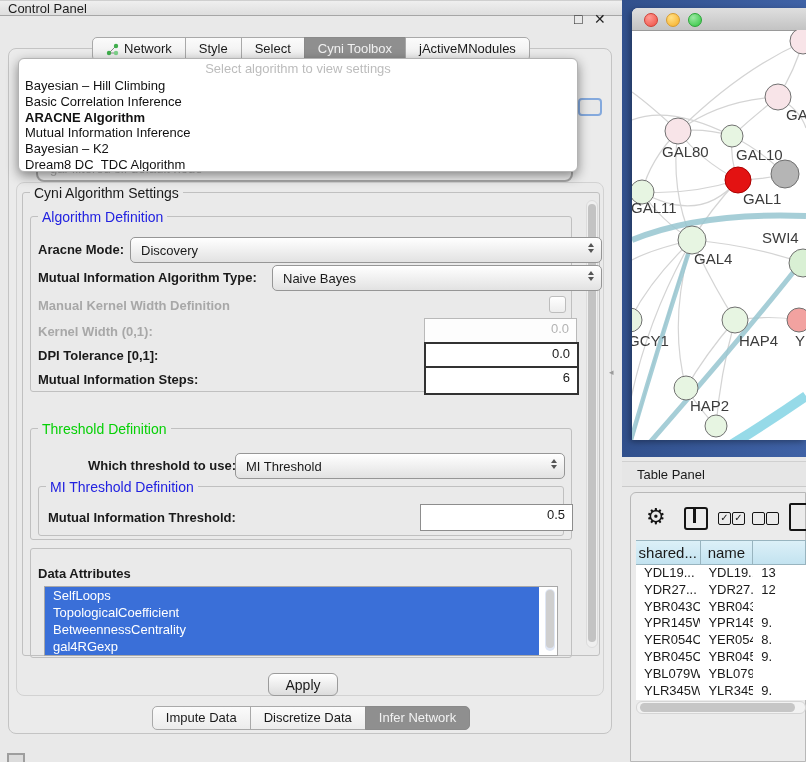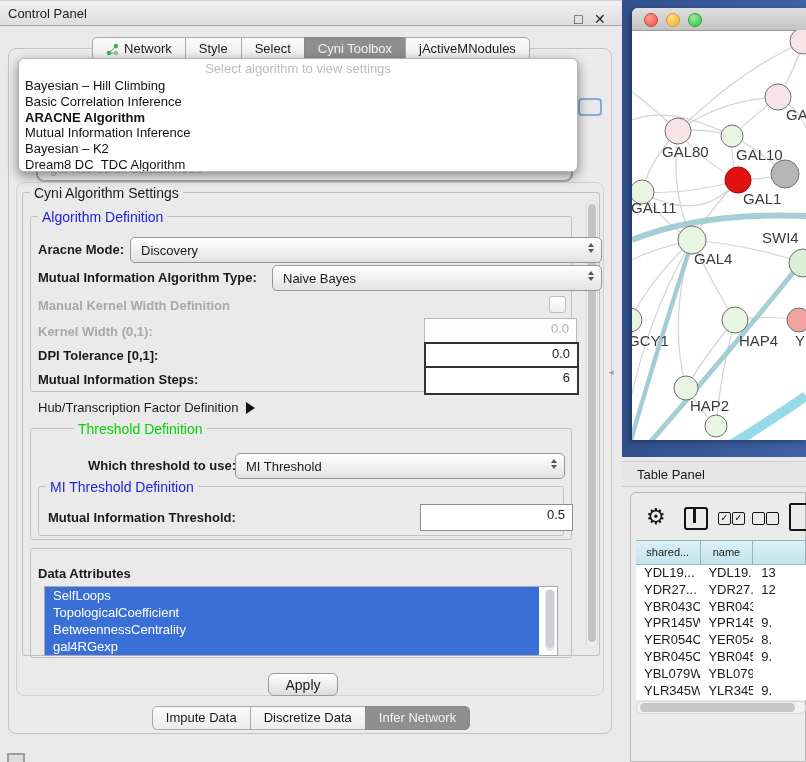--- a/index.html
+++ b/index.html
@@ -2,21 +2,21 @@
 <html><head>
 <meta charset="utf-8">
 <style>
   html,body{margin:0;padding:0;}
   body{width:806px;height:762px;overflow:hidden;background:#e9e9e9;
        font-family:"Liberation Sans","DejaVu Sans",sans-serif;font-size:13px;color:#1a1a1a;}
   #app{position:relative;width:806px;height:762px;}
   .abs{position:absolute;box-sizing:border-box;}
 
   
-  .titlebar{left:0;top:8;width:622px;height:26px;background:linear-gradient(#efefef,#dedede);
+  .titlebar{left:0;top:8;width:622px;height:16px;background:linear-gradient(#efefef,#dedede);
             border-top:1px solid #cfcfcf;border-bottom:1px solid #a6a6a6;display:flex;align-items:center;}
   .titlebar .t{margin-left:8px;font-size:13px;color:#1c1c1c;}
   .winbtn{position:absolute;top:3px;font-size:14px;color:#222;cursor:default;}
   .outer-frame{left:8px;top:48px;width:604px;height:686px;border:1px solid #c4c4c4;border-radius:8px;background:#ebebeb;}
   .inner-panel{left:16px;top:182px;width:588px;height:514px;border:1px solid #d2d2d2;border-radius:8px;background:#eaeaea;}
 
   
   .tabbar{left:0;width:622px;display:flex;justify-content:center;z-index:4;}
   .tab{height:22px;line-height:22px;padding:0 13px;background:linear-gradient(#fbfbfb,#ececec);
        border:1px solid #a9a9a9;margin-left:-1px;font-size:13px;display:flex;align-items:center;gap:5px;}
@@ -93,21 +93,21 @@
   .tp-panel{left:630px;top:492px;width:176px;height:270px;background:#ebebeb;border:1px solid #b8b8b8;border-radius:6px 0 0 0;}
   .gear{position:absolute;left:646px;top:504px;font-size:22px;color:#141414;font-family:"DejaVu Sans",sans-serif;}
   .colicon{position:absolute;left:684px;top:507px;width:20px;height:19px;border:2.5px solid #141414;border-radius:3px;}
   .colicon:after{content:"";position:absolute;left:7px;top:0;width:2.5px;height:14px;background:#141414;}
   .cb{position:absolute;width:11px;height:11px;border:1.5px solid #141414;border-radius:2px;font-size:10px;
       line-height:10px;text-align:center;font-weight:bold;color:#141414;}
   .docicon{position:absolute;left:789px;top:503px;width:16px;height:24px;border:2.5px solid #141414;border-radius:2px;}
   .table{left:636px;top:540px;width:170px;overflow:hidden;height:160px;}
   .thead{display:flex;}
   .th{height:23px;line-height:23px;text-align:center;background:linear-gradient(#dcf0f8,#c3e3f0);
-      border:1px solid #98b4bf;margin-left:-1px;font-size:11px;overflow:hidden;}
+      border:1px solid #98b4bf;margin-left:-1px;font-size:15px;overflow:hidden;}
   .tr{display:flex;background:#fff;}
   .td{height:16.8px;line-height:16.8px;padding-left:8px;font-size:13px;white-space:nowrap;overflow:hidden;box-sizing:border-box;}
   .hscroll{left:636px;top:701px;width:170px;height:13px;background:#f2f2f2;border:1px solid #d5d5d5;border-radius:6px;}
   .hthumb{position:absolute;left:3px;top:1px;width:155px;height:9px;background:#c6c6c6;border-radius:5px;}
 
   .net-node-label{font-size:15px;fill:#3c3c3c;}
 </style>
 </head>
 <body>
 
@@ -196,26 +196,23 @@
 
   <div class="lbl dis abs" style="left:38px;top:324px;">Kernel Width (0,1):</div>
   <div class="field dis" style="left:424px;top:318px;width:144px;">0.0</div>
 
   <div class="lbl abs" style="left:38px;top:348px;">DPI Tolerance [0,1]:</div>
   <div class="field" style="left:424px;top:342px;width:144px;">0.0</div>
 
   <div class="lbl abs" style="left:38px;top:372px;">Mutual Information Steps:</div>
   <div class="field" style="left:424px;top:366px;width:144px;">6</div>
 
-  <div class="abs" style="left:38px;top:400px;">
-    <span>Hub/Transcription Factor Definition</span><span class="hubarrow"></span>
-  </div>
 
   <div class="abs group" style="left:30px;top:428px;width:542px;height:112px;"></div>
-  <div class="gtitle greenT" style="left:38px;top:421px;margin-left:36px;">Threshold Definition</div>
+  <div class="gtitle greenT" style="left:38px;top:421px;">Threshold Definition</div>
 
   <div class="lbl abs" style="left:88px;top:458px;">Which threshold to use:</div>
   <div class="combo" style="left:235px;top:453px;width:296px;">
     <span>MI Threshold</span>
     <span class="arrows">
         <span class="arr-up"></span>
         <span class="arr-dn"></span>
       </span>
   </div>
 

